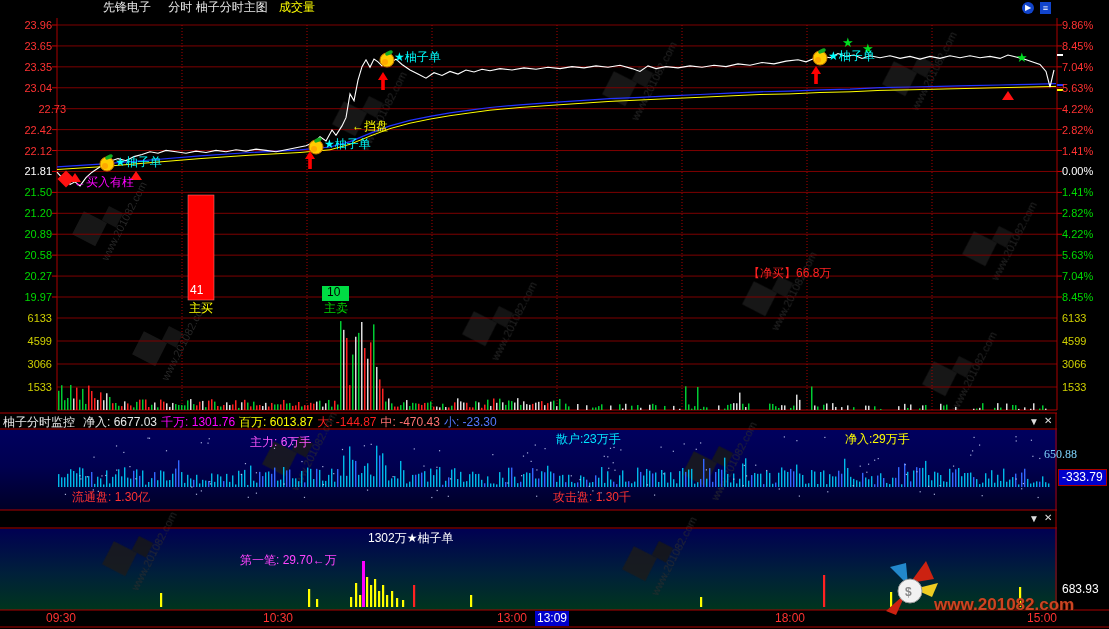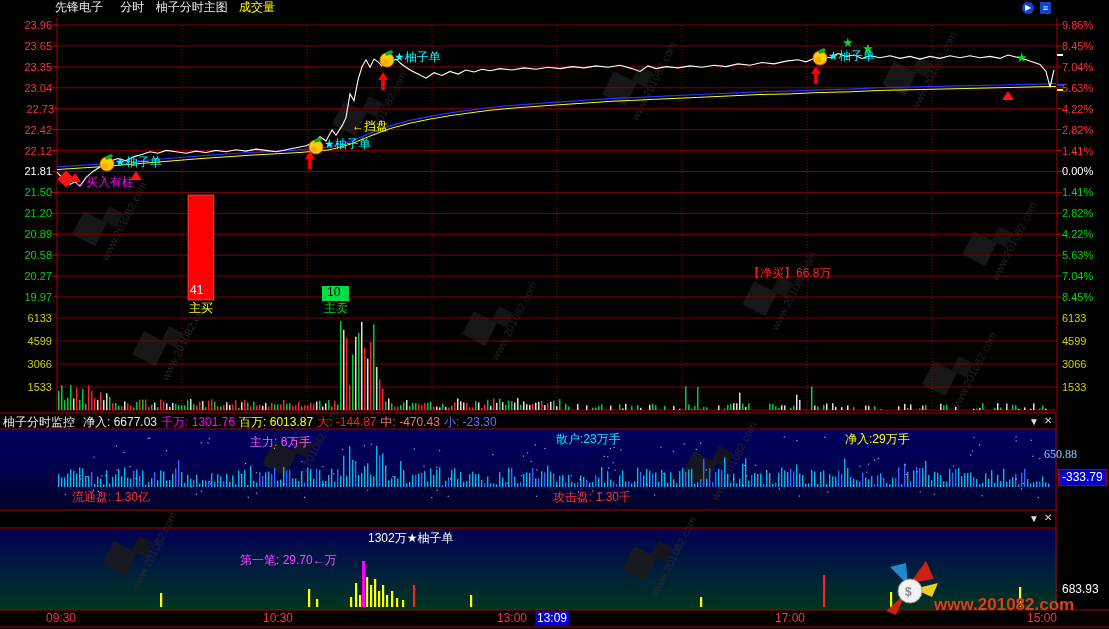--- a/index.html
+++ b/index.html
@@ -16,22 +16,22 @@
   .winbtn{font-size:10px;color:#ddd;z-index:7;cursor:default;line-height:12px;}
   svg{position:absolute;left:0;top:0;z-index:2;}
   .txt{z-index:5;}
 </style>
 </head>
 <body>
 
 <div id="root">
 
   <div class="abs hdr" style="left:55px;top:0;">
-    <span style="margin-right:14px;">先锋电子</span>
-    <span style="margin-right:8px;">分时</span>
+    <span style="margin-right:14px;margin-left:48px;">先锋电子</span>
+    <span style="">分时</span>
     <span style="margin-right:8px;">柚子分时主图</span>
     <span style="color:#ffff00;">成交量</span>
   </div>
   <div class="abs" style="left:1022px;top:2px;width:12px;height:12px;border-radius:50%;background:#1144cc;color:#fff;font-size:8px;text-align:center;line-height:12px;z-index:7;"><span>▶</span></div>
   <div class="abs" style="left:1040px;top:2px;width:11px;height:12px;background:#1144cc;color:#fff;font-size:9px;text-align:center;line-height:12px;z-index:7;"><span>≡</span></div>
 
   <div class="abs" style="left:0;top:430px;width:1057px;height:80px;background:linear-gradient(180deg,#00005e 0%,#000050 45%,#000026 100%);z-index:1;"></div>
   <div class="abs" style="left:0;top:529px;width:1057px;height:81px;background:linear-gradient(180deg,#000052 0%,#00203a 55%,#00351d 100%);z-index:1;"></div>
   <div class="abs" style="left:0;top:610px;width:1109px;height:19px;background:#000;z-index:1;"></div>
 
@@ -965,21 +965,21 @@
         <rect x="890" y="592" width="2.2" height="15" fill="#ffff00"></rect>
         <rect x="1019" y="587" width="2.2" height="20" fill="#ffff00"></rect>
       </g>
     </svg>
 
   <div id="ax-left">
       <div class="abs axlab" style="position:absolute;left:2px;top:19px;color:#ff3232;z-index:5;">23.96</div>
       <div class="abs axlab" style="position:absolute;left:2px;top:39.92307692307692px;color:#ff3232;z-index:5;">23.65</div>
       <div class="abs axlab" style="position:absolute;left:2px;top:60.84615384615384px;color:#ff3232;z-index:5;">23.35</div>
       <div class="abs axlab" style="position:absolute;left:2px;top:81.76923076923077px;color:#ff3232;z-index:5;">23.04</div>
-      <div class="abs axlab" style="position:absolute;left:4px;top:102.6923076923077px;color:#ff3232;z-index:5;">22.73</div>
+      <div class="abs axlab" style="position:absolute;left:16px;top:102.6923076923077px;color:#ff3232;z-index:5;">22.73</div>
       <div class="abs axlab" style="position:absolute;left:2px;top:123.61538461538461px;color:#ff3232;z-index:5;">22.42</div>
       <div class="abs axlab" style="position:absolute;left:2px;top:144.53846153846155px;color:#ff3232;z-index:5;">22.12</div>
       <div class="abs axlab" style="position:absolute;left:2px;top:165.46153846153845px;color:#ffffff;z-index:5;">21.81</div>
       <div class="abs axlab" style="position:absolute;left:2px;top:186.3846153846154px;color:#00d800;z-index:5;">21.50</div>
       <div class="abs axlab" style="position:absolute;left:2px;top:207.30769230769232px;color:#00d800;z-index:5;text-align:right;">21.20</div>
       <div class="abs axlab" style="position:absolute;left:2px;top:228.23076923076923px;color:#00d800;z-index:5;">20.89</div>
       <div class="abs axlab" style="position:absolute;left:2px;top:249.15384615384616px;color:#00d800;z-index:5;">20.58</div>
       <div class="abs axlab" style="position:absolute;left:2px;top:270.0769230769231px;color:#00d800;z-index:5;">20.27</div>
       <div class="abs axlab" style="position:absolute;left:2px;top:291px;color:#00d800;z-index:5;">19.97</div>
     </div>
@@ -1043,21 +1043,21 @@
 
   <div class="abs ann txt" style="left:368px;top:532px;color:#fff;">1302万★柚子单</div>
   <div class="abs ann txt" style="left:240px;top:554px;color:#ff44ff;">第一笔: 29.70←万</div>
   <div class="abs ann txt" style="left:1062px;top:583px;color:#fff;">683.93</div>
 
   <div id="time-labels">
       <div class="abs tlab" style="position:absolute;left:46px;top:611px;">09:30</div>
       <div class="abs tlab" style="position:absolute;left:263px;top:611px;">10:30</div>
       <div class="abs tlab" style="position:absolute;left:497px;top:611px;">13:00</div>
       <div class="abs tlab" style="position:absolute;left:535px;top:611px;background:#0000cc;color:#fff;padding:0 2px;">13:09</div>
-      <div class="abs tlab" style="position:absolute;left:775px;top:611px;">17:00</div>
+      <div class="abs tlab" style="position:absolute;left:775px;top:611px;">18:00</div>
       <div class="abs tlab" style="position:absolute;left:1027px;top:611px;">15:00</div>
     </div>
 
   <div class="abs" style="left:872px;top:553px;width:237px;height:76px;z-index:8;">
     <svg width="237" height="76" viewBox="0 0 237 76">
       <polygon points="38,30 54,8 62,26" fill="#cc2211"></polygon>
       <polygon points="36,32 18,14 34,10" fill="#2288cc"></polygon>
       <polygon points="42,36 66,30 60,44" fill="#eecc22"></polygon>
       <polygon points="34,40 14,58 24,62" fill="#cc2211"></polygon>
       <circle cx="38" cy="38" r="12" fill="#f2f2f2" stroke="#999"></circle>

